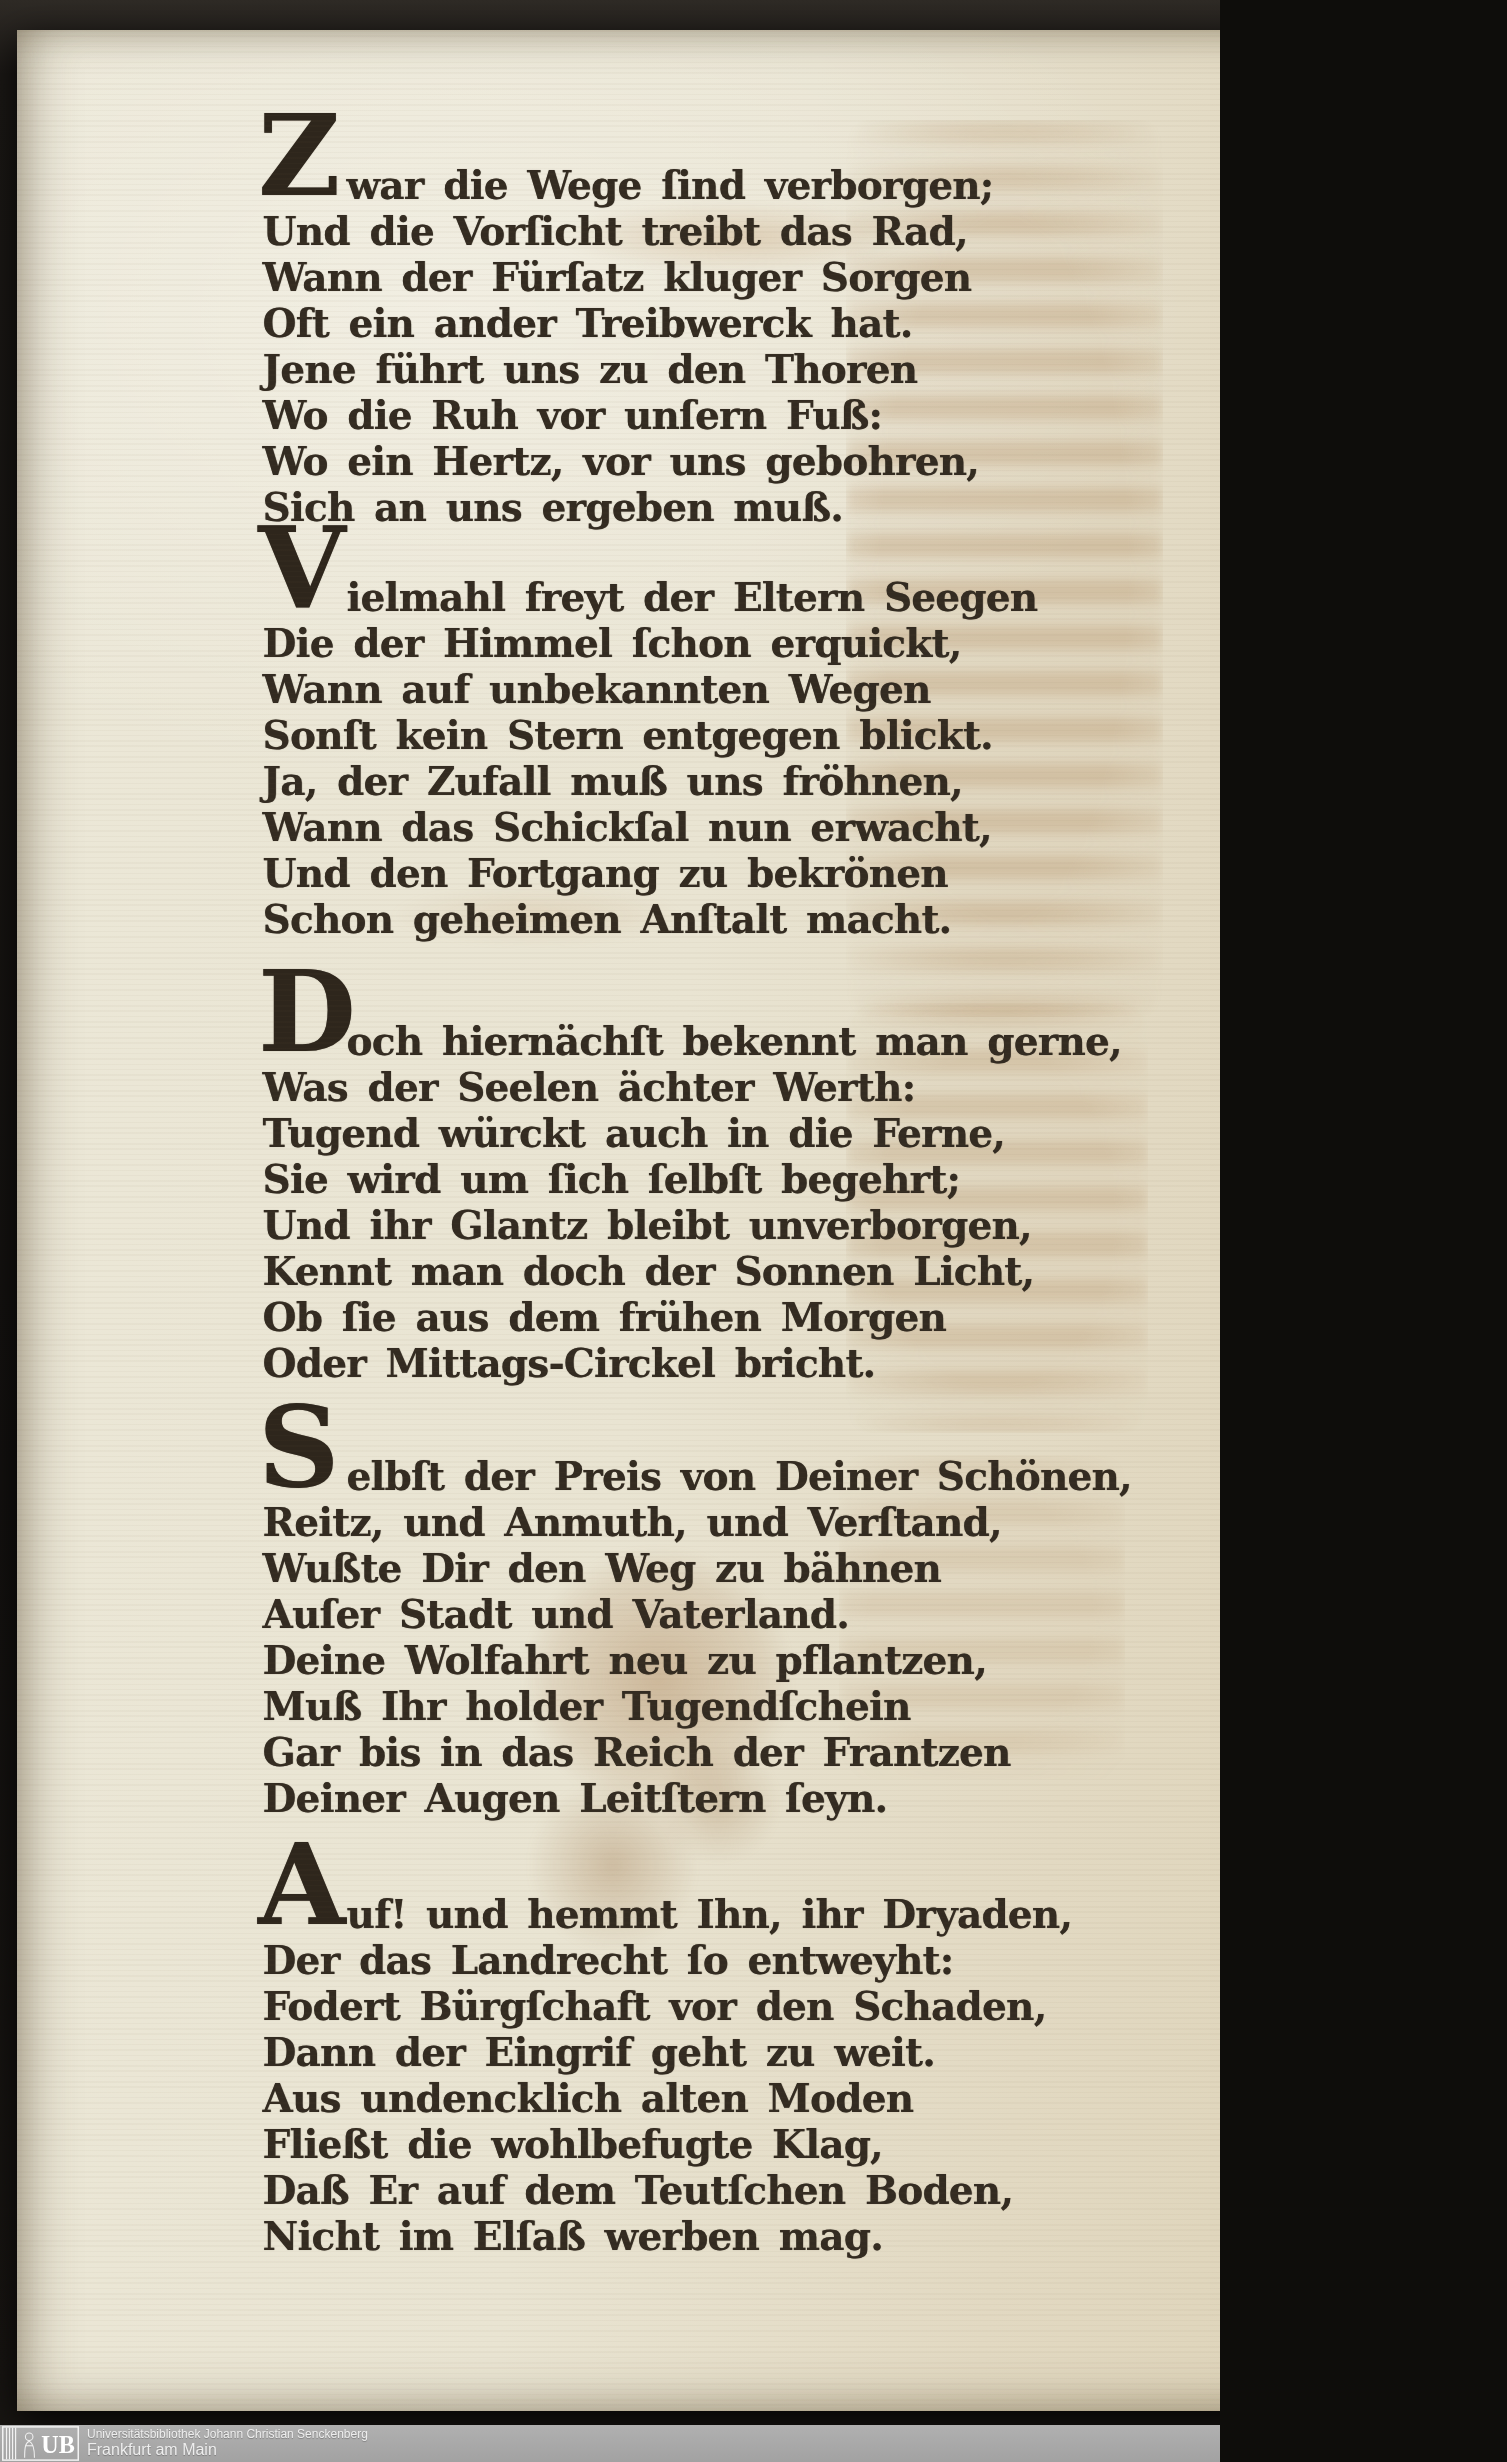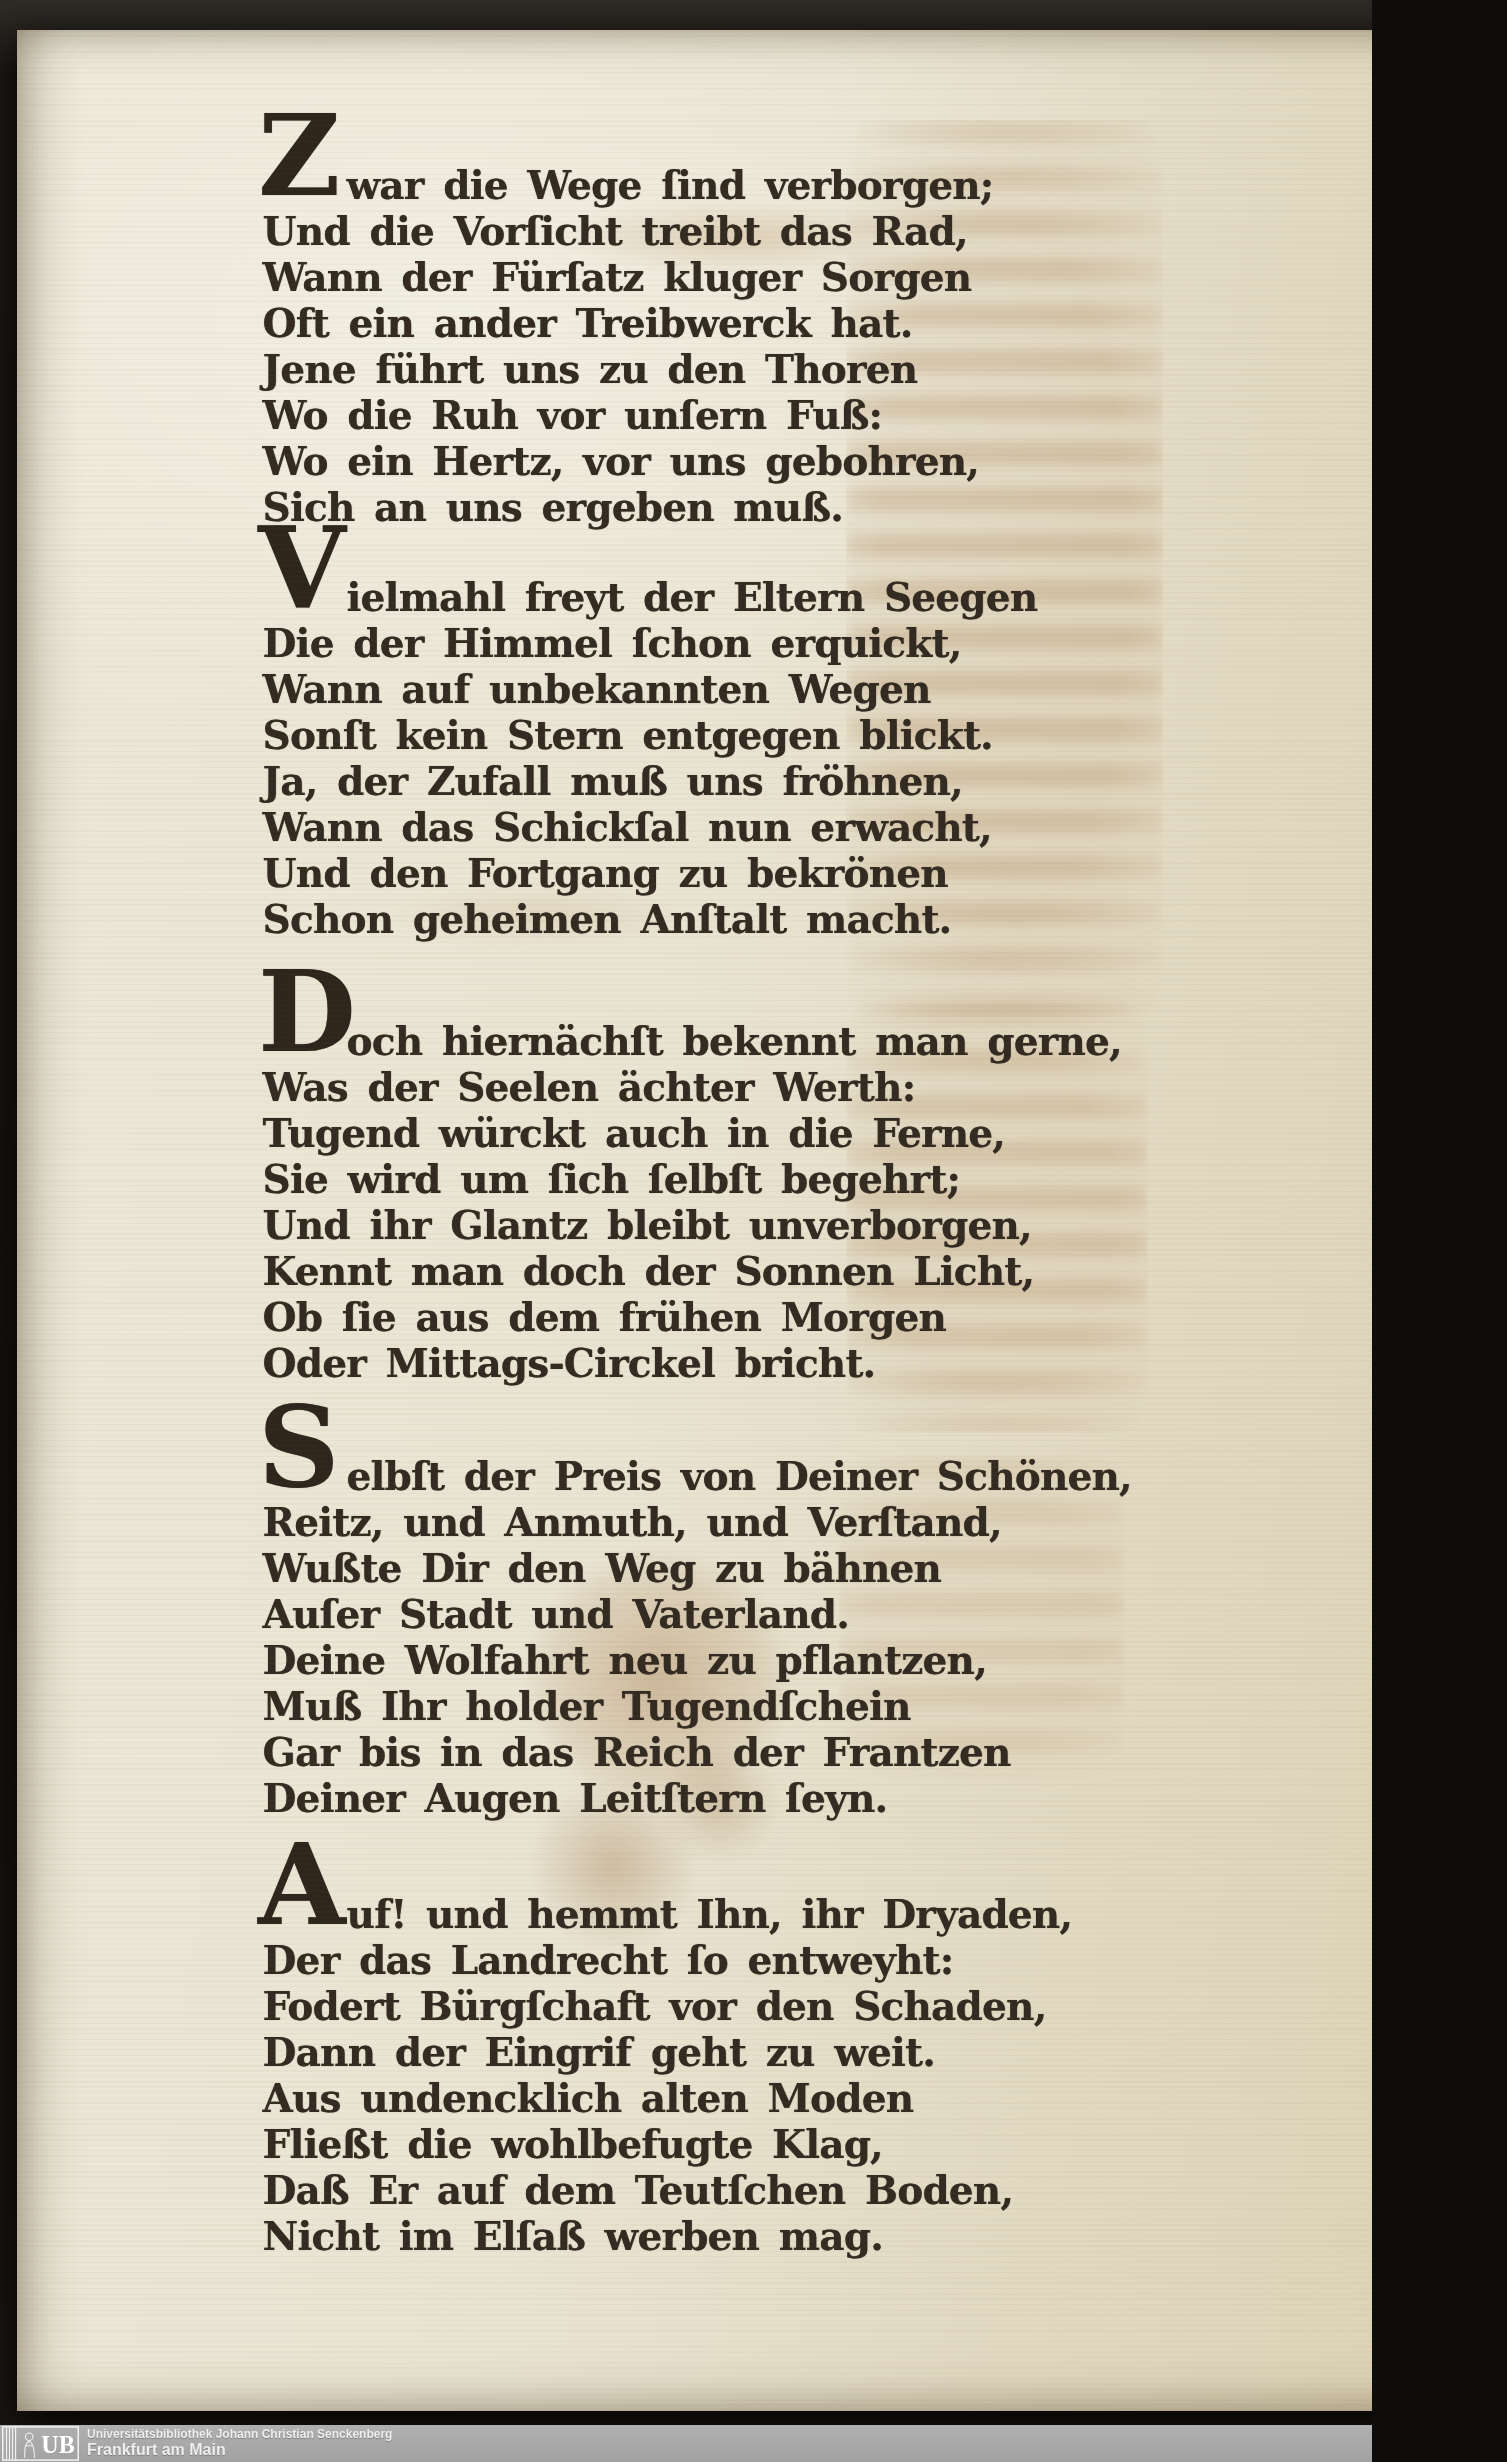--- a/index.html
+++ b/index.html
@@ -1,17 +1,17 @@
 <!DOCTYPE html>
 <html style="font-size:12px"><head>
 <meta charset="utf-8">
 <style>
   html,body{margin:0;padding:0;background:#0e0d0b;}
   .stage{
-    position:relative;width:1372px;height:2462px;overflow:hidden;
+    position:relative;width:1220px;height:2462px;overflow:hidden;
     background:linear-gradient(180deg,#2f2b26 0%,#1c1916 3%,#141210 60%,#191613 97%);
     font-family:"DejaVu Serif", serif;
   }
   
   .paper{
     position:absolute;left:16.6px;top:30px;width:1458px;height:2381px;
     background:
       radial-gradient(ellipse 1056px 679px at 30% 12%, rgba(255,255,252,0.35), transparent 70%),
       linear-gradient(98deg,#ece8d8 0%,#e9e4d2 45%,#e2d9c2 72%,#ddd2b6 100%);
     box-shadow:
@@ -81,21 +81,21 @@
   
   .ub-bar{
     position:absolute;left:0;bottom:0;width:1508px;height:37px;
     background:linear-gradient(180deg,#b0b0b0,#a2a2a2);
     display:flex;align-items:center;
     font-family:"Liberation Sans", sans-serif;
   }
   .ub-logo{position:absolute;left:1.5px;top:0.8px;width:77px;height:35px;}
   .ub-text{
     position:absolute;left:87px;top:2.3px;color:#eeeeee;
-    font-size:12px;line-height:15px;font-weight:700;
+    font-size:12px;line-height:15px;font-weight:400;
     text-shadow:0 0.8px 0.8px rgba(0,0,0,0.25);
   }
   .ub-text .l2{font-size:16px;}
 </style>
 </head>
 <body>
 
 <div class="stage">
 
   <div class="paper">

